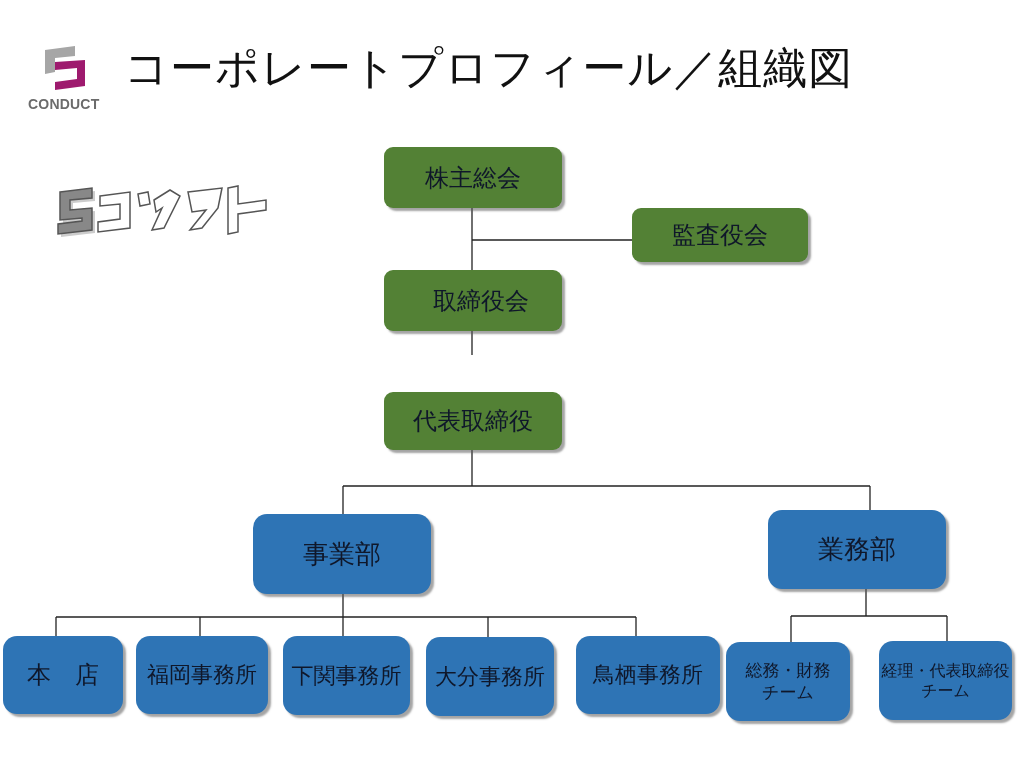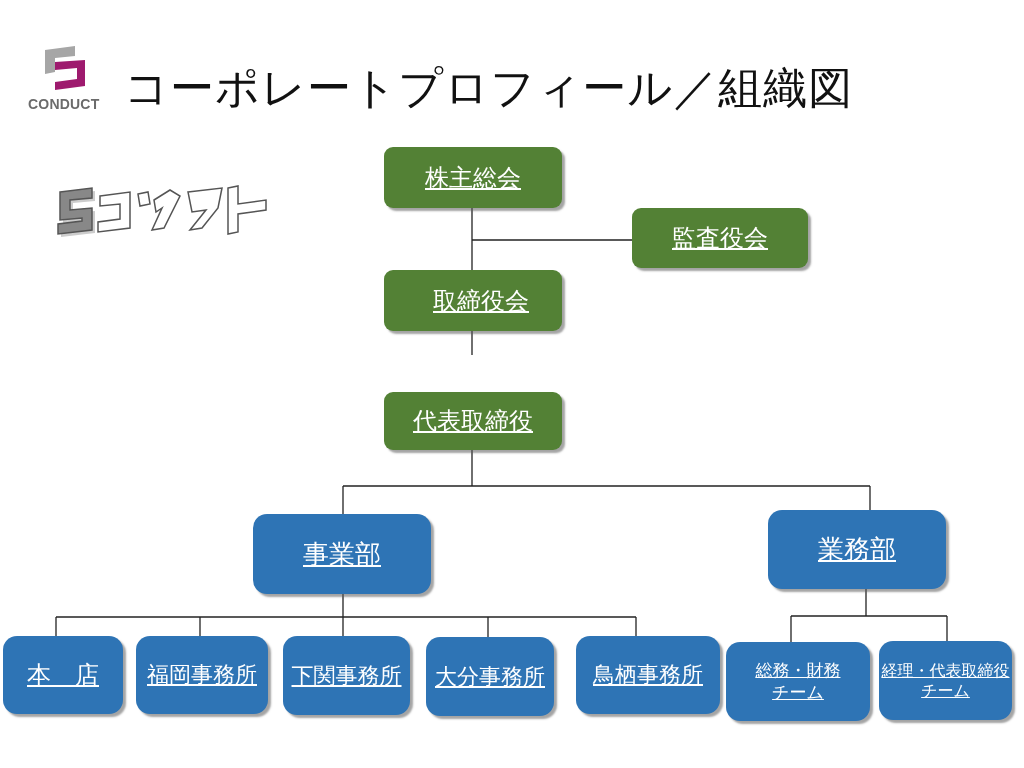--- a/index.html
+++ b/index.html
@@ -9,32 +9,31 @@
       font-family: "DejaVu Sans", "Liberation Sans", sans-serif;
     }
     .logo { position: absolute; left: 28px; top: 46px; width: 68px; height: 64px; }
     .logo svg { display: block; margin: 0 auto; }
     .logo-text {
       position: absolute; left: 0; right: 0; top: 50px; text-align: center;
       font-size: 14px; color: #6b6b6b; letter-spacing: 0.2px; font-weight: bold;
       font-family: Liberation Sans, sans-serif;
     }
     .page-title {
-      position: absolute; left: 124px; top: 60px;
+      position: absolute; left: 124px; top: 40px;
       font-size: 44px; color: #111; letter-spacing: 1px; line-height: 56px;
       font-family: "DejaVu Sans", sans-serif; font-weight: normal;
     }
     .brand-mark { position: absolute; left: 52px; top: 178px; width: 220px; height: 68px; }
     svg.lines { position: absolute; left: 0; top: 0; width: 1024px; height: 768px; }
     .box {
       position: absolute; display: flex; align-items: center; justify-content: center;
-      text-align: center; color: #ffffff; box-sizing: border-box;
+      text-align: center; color: #0f172a; box-sizing: border-box;
       box-shadow: 3px 3px 2px rgba(90,90,90,0.55);
       line-height: 1.25;
-      text-decoration: underline;
     }
     .green { background: #538135; border-radius: 9px; font-size: 24px; }
     .blue  { background: #2e74b5; border-radius: 14px; font-size: 22px; }
     .blue.small { font-size: 17px; }
   </style>
 </head>
 <body>
 
 <div class="logo">
   <svg width="54" height="46" viewBox="0 0 54 46">
@@ -75,29 +74,29 @@
     <line x1="488" y1="617" x2="488" y2="637"></line>
     <line x1="636" y1="617" x2="636" y2="636"></line>
     <line x1="866" y1="589" x2="866" y2="616"></line>
     <line x1="791" y1="616" x2="947" y2="616"></line>
     <line x1="791" y1="616" x2="791" y2="642"></line>
     <line x1="947" y1="616" x2="947" y2="641"></line>
   </g>
 </svg>
 
 <div class="box green" style="left:384px;top:147px;width:178px;height:61px;">株主総会</div>
-<div class="box green" style="left:632px;top:208px;width:176px;height:60px;">監査役会</div>
+<div class="box green" style="left:632px;top:208px;width:176px;height:54px;">監査役会</div>
 <div class="box green" style="left:384px;top:270px;width:178px;height:61px;padding-left:16px;">取締役会</div>
 <div class="box green" style="left:384px;top:355px;width:178px;height:58px;margin-top:37px;">代表取締役</div>
 
 <div class="box blue" style="left:253px;top:514px;width:178px;height:80px;font-size:26px;">事業部</div>
 <div class="box blue" style="left:768px;top:510px;width:178px;height:79px;font-size:26px;">業務部</div>
 
 <div class="box blue" style="left:3px;top:636px;width:120px;height:78px;font-size:24px;">本　店</div>
 <div class="box blue" style="left:136px;top:636px;width:132px;height:78px;">福岡事務所</div>
 <div class="box blue" style="left:283px;top:636px;width:127px;height:79px;">下関事務所</div>
 <div class="box blue" style="left:426px;top:637px;width:128px;height:79px;">大分事務所</div>
 <div class="box blue" style="left:576px;top:636px;width:144px;height:78px;">鳥栖事務所</div>
 
-<div class="box blue small" style="left:726px;top:642px;width:144px;height:79px;white-space:pre-line;">総務・財務
+<div class="box blue small" style="left:726px;top:642px;width:124px;height:79px;white-space:pre-line;">総務・財務
 チーム</div>
 <div class="box blue small" style="left:879px;top:641px;width:133px;height:79px;white-space:pre-line;font-size:16px;">経理・代表取締役
 チーム</div>
 
 </body></html>

